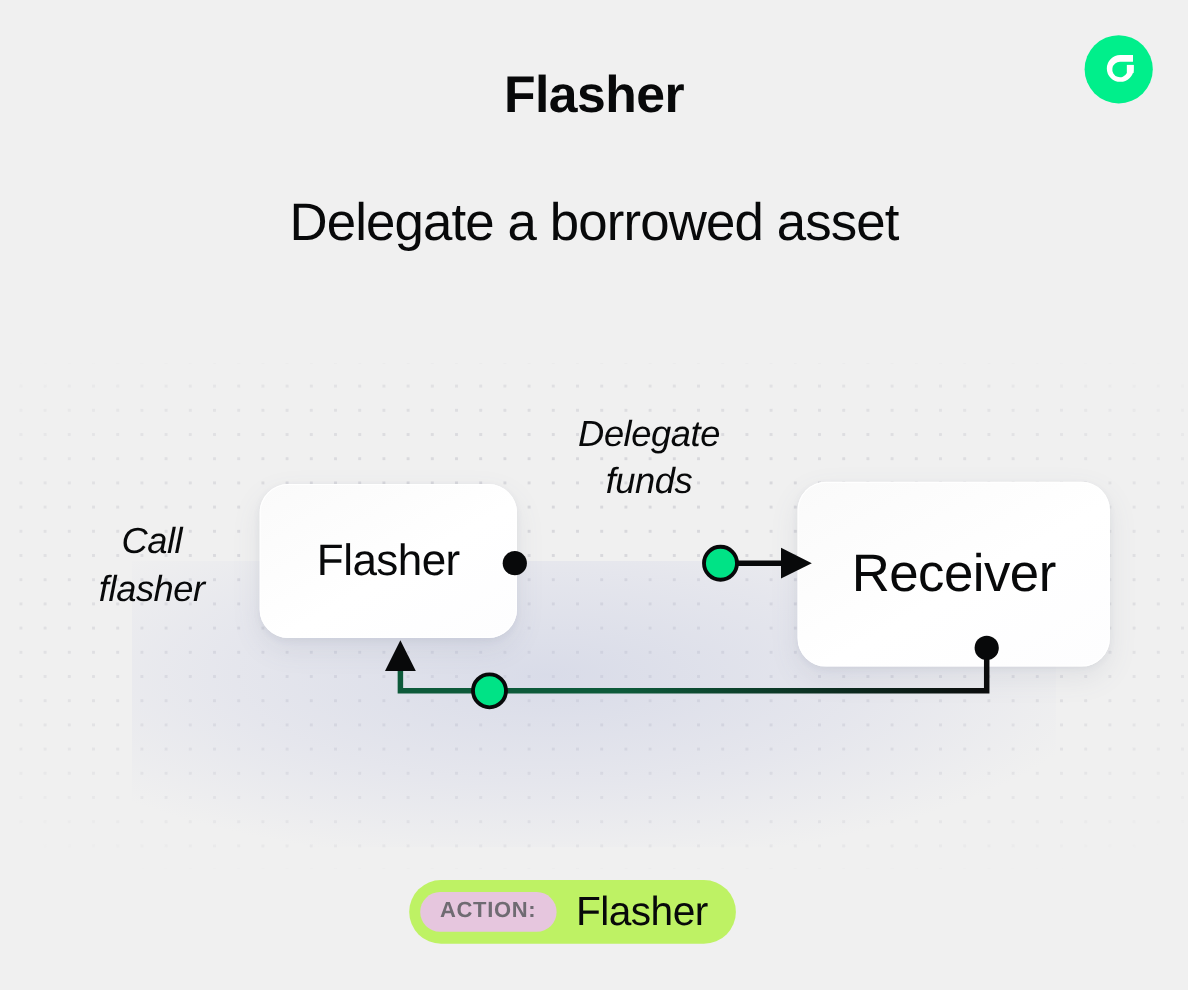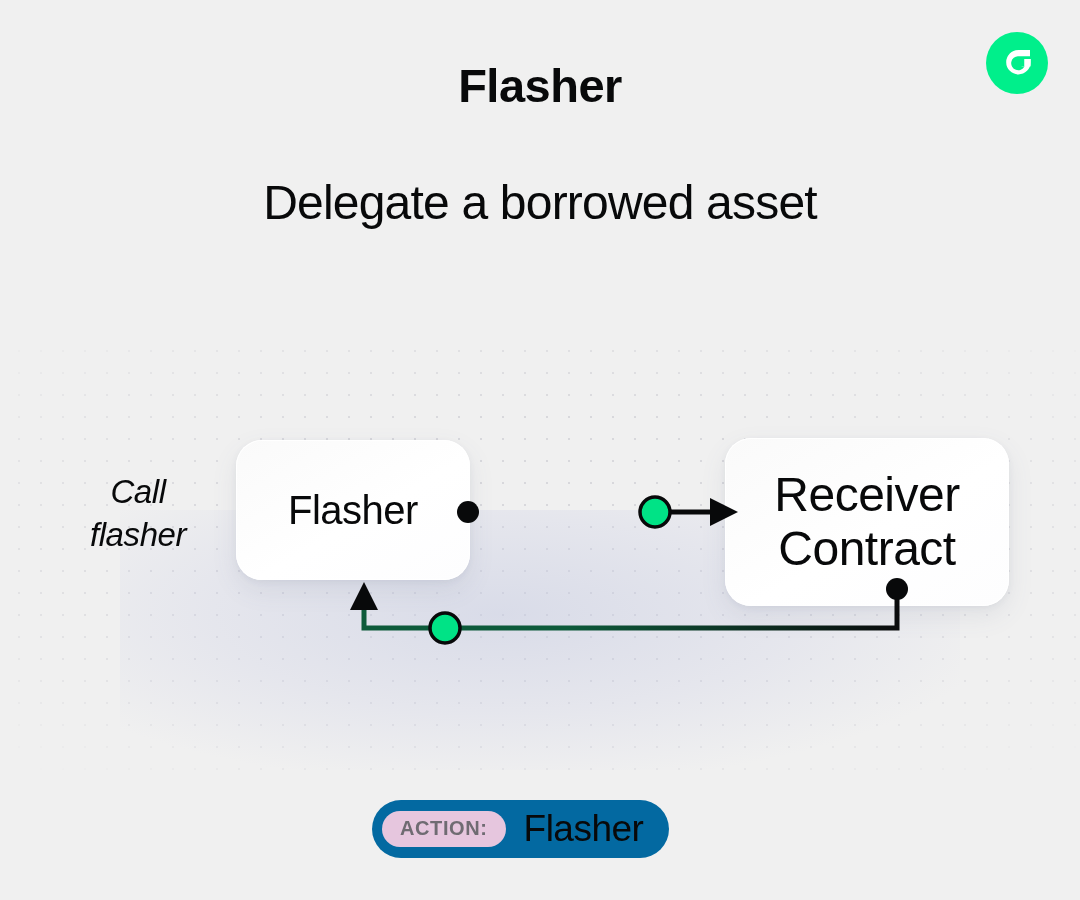--- a/index.html
+++ b/index.html
@@ -148,21 +148,21 @@
   }
 
   
   .action-badge {
     position: absolute;
     left: 372px;
     top: 800px;
     height: 58px;
     padding: 0 26px 0 10px;
     border-radius: 29px;
-    background: #0369a1;
+    background: #bef264;
     display: flex;
     align-items: center;
     gap: 18px;
   }
   .action-chip {
     background: #e6c6de;
     color: #6f6b72;
     border-radius: 20px;
     padding: 6px 18px 7px;
     font-size: 20px;
@@ -200,21 +200,20 @@
     <div class="dotgrid"></div>
     <div class="bluewash"></div>
 
     <div class="node node-flasher">
       <span>Flasher</span>
     </div>
 
     <div class="node node-receiver">
       <span>
         <span class="ln">Receiver</span>
-        <span class="ln">Contract</span>
       </span>
     </div>
 
     <svg class="wires" viewBox="0 0 1080 460">
       <defs>
         <linearGradient id="gradTop" x1="0" y1="0" x2="1" y2="0">
           <stop offset="0%" stop-color="#08090a"></stop>
           <stop offset="55%" stop-color="#0d5f3c"></stop>
           <stop offset="100%" stop-color="#09archive"></stop>
         </linearGradient>
@@ -239,20 +238,24 @@
       </g>
 
       <g>
         <path d="M897 259 L897 298 L364 298 L364 262" fill="none" stroke="url(#wireBottom)" stroke-width="5" stroke-linejoin="miter"></path>
         <polygon points="364,252 350,280 378,280" fill="#08090a"></polygon>
         <circle cx="897" cy="259" r="11" fill="#08090a"></circle>
         <circle cx="445" cy="298" r="15" fill="#00e386" stroke="#08090a" stroke-width="3.5"></circle>
       </g>
     </svg>
 
+    <div class="edge-label label-delegate">
+      <span class="ln">Delegate</span>
+      <span class="ln">funds</span>
+    </div>
 
     <div class="edge-label label-call">
       <span class="ln">Call</span>
       <span class="ln">flasher</span>
     </div>
 
   </div>
 
   <div class="action-badge">
     <span class="action-chip">ACTION:</span>

